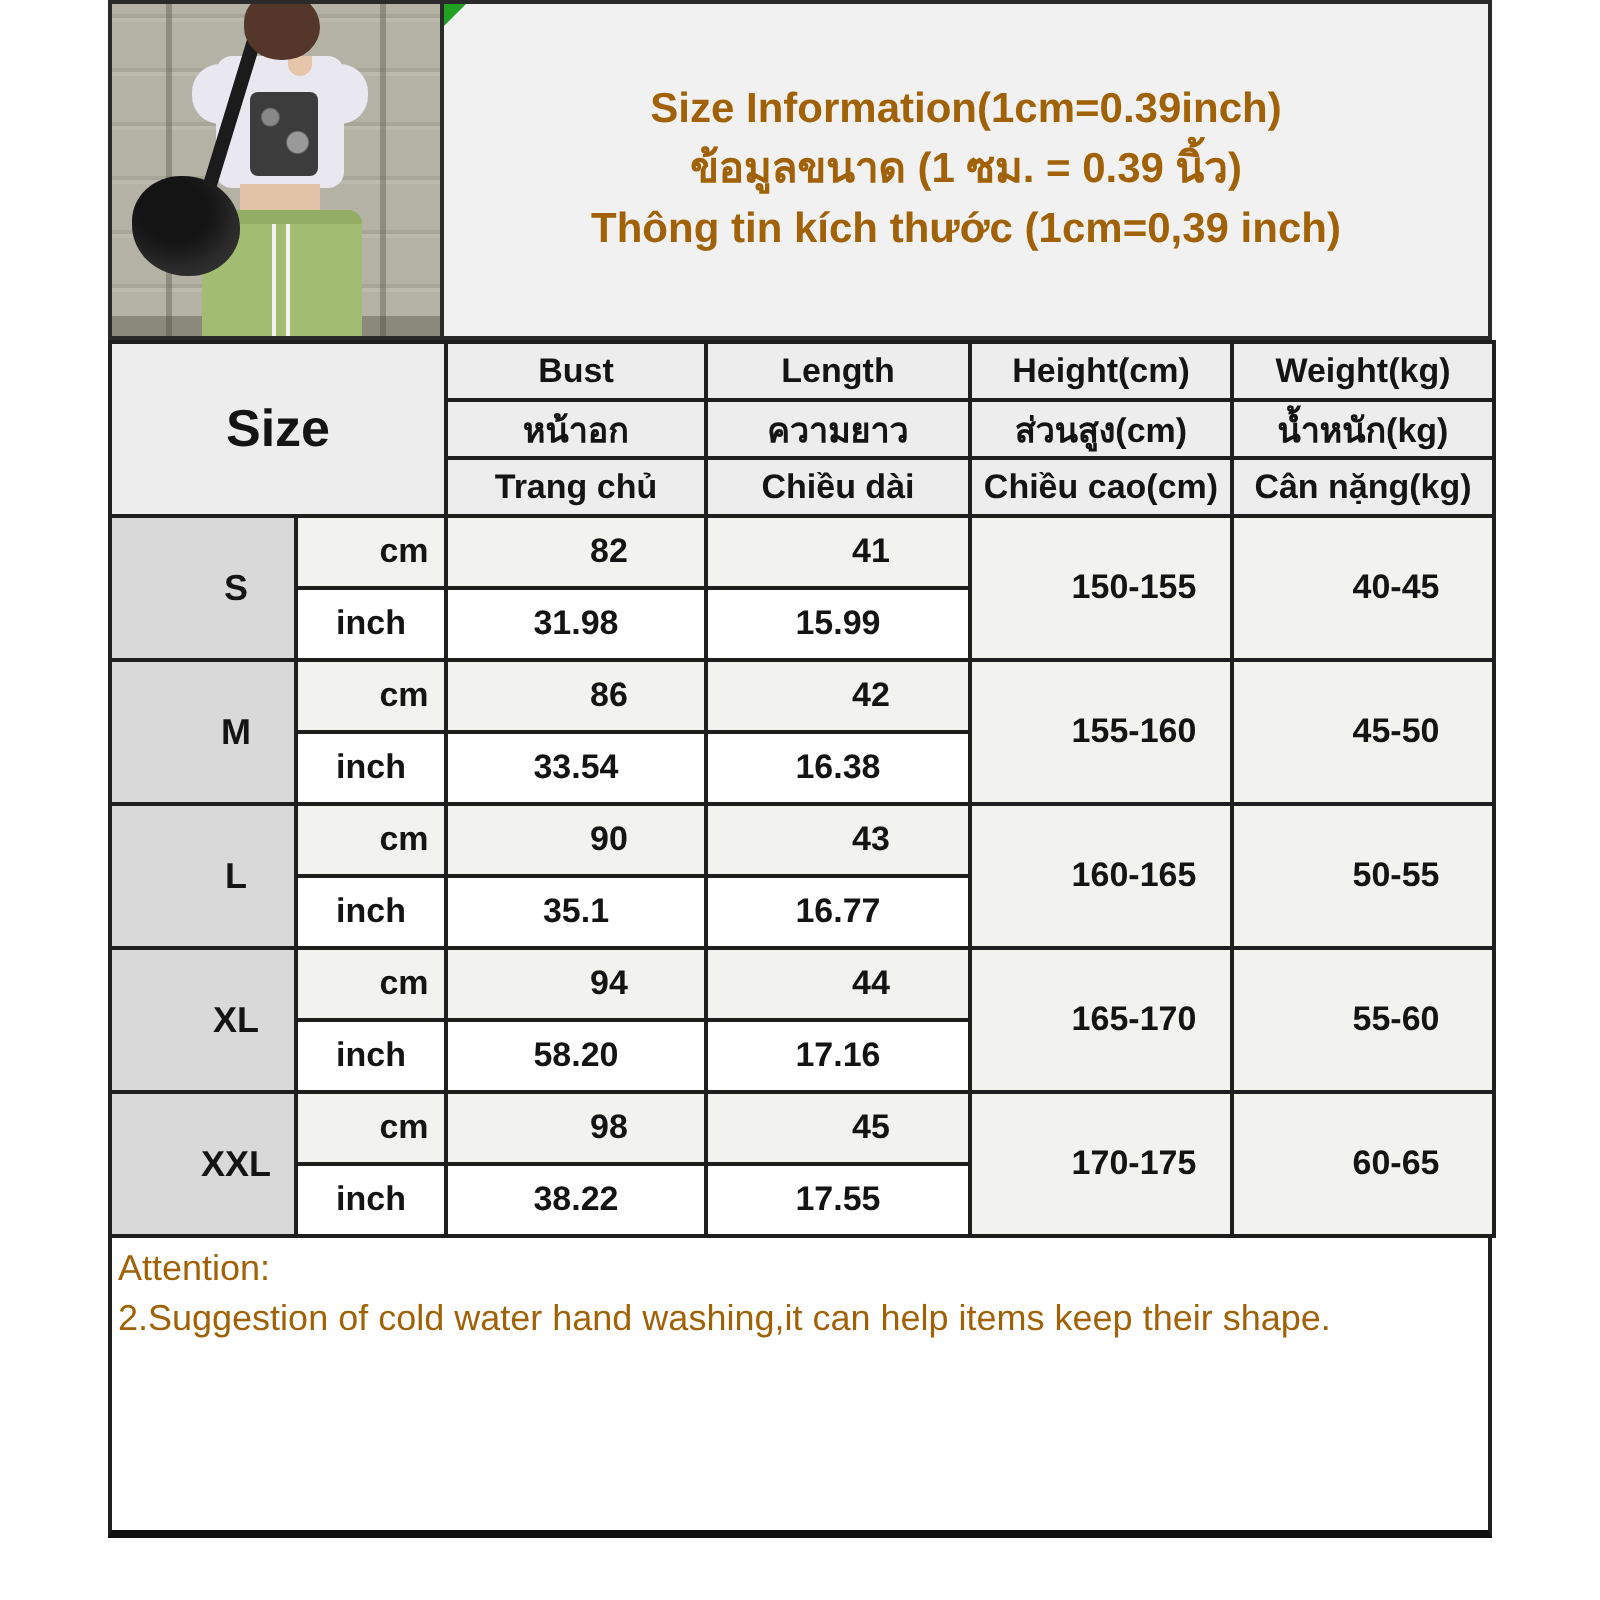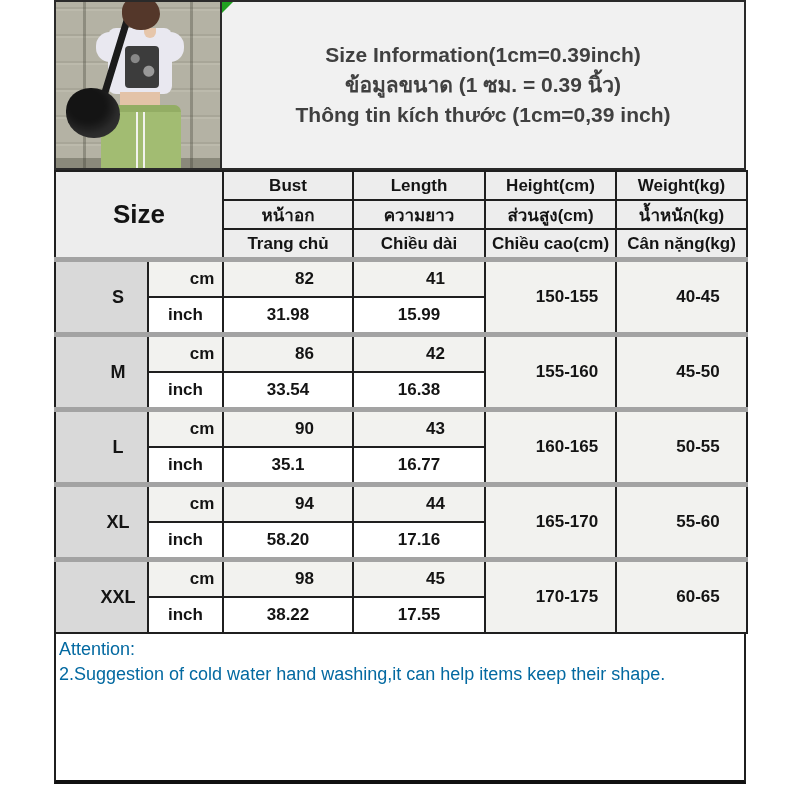--- a/index.html
+++ b/index.html
@@ -41,50 +41,50 @@
   .drawstring-left{position:absolute;left:80px;top:110px;width:2px;height:56px;background:#f2f2ee;}
   .drawstring-right{position:absolute;left:87px;top:110px;width:2px;height:60px;background:#f2f2ee;}
   .shoulder-bag{position:absolute;left:10px;top:86px;width:54px;height:50px;background:#141414;border-radius:46% 54% 48% 52%;box-shadow:inset -6px -8px 12px rgba(255,255,255,.12);}
 
   .title-box{
     position:relative;flex:1;height:170px;box-sizing:border-box;
     border:2px solid #2a2a2a;border-left:none;background:#f1f1f1;
     display:flex;flex-direction:column;justify-content:center;align-items:center;
     gap:4px;
   }
-  .title-line{font-weight:bold;font-size:21px;line-height:26px;color:#404040;text-align:center;}
+  .title-line{font-weight:bold;font-size:21px;line-height:26px;color:#a16207;text-align:center;}
   .corner-marker{
     position:absolute;left:0;top:0;width:0;height:0;
     border-left:11px solid #21a121;border-bottom:11px solid transparent;
   }
 
   
   table.size-table{
     border-collapse:collapse;width:692px;table-layout:fixed;
     font-weight:bold;color:#141414;
   }
   .size-table th,.size-table td{
     border:2px solid #1f1f1f;text-align:center;vertical-align:middle;padding:0;
     font-size:17px;overflow:hidden;white-space:nowrap;margin-top:46px;
   }
   .size-table tr.hdr th{height:27px;background:#ededed;}
   .size-table th.size-corner{background:#d9d9d9;font-size:26px;}
   .size-table td{height:34px;background:#ffffff;}
   .size-table td.size-label{background:#d9d9d9;font-size:18px;}
   .size-table td.cmbg{background:#f2f2ef;}
   .size-table td.range{background:#f2f2ef;}
-  .size-table tr.group-start td{border-top:5px solid #a3a3a3;padding-left:33px;}
+  .size-table tr.group-start td{border-top:2px solid #a3a3a3;padding-left:33px;}
 
   
   .attention-box{
     box-sizing:border-box;width:692px;height:150px;
     border:2px solid #1f1f1f;border-top:none;border-bottom:4px solid #111;
     background:#fff;padding:3px 4px 0 3px;
   }
-  .attention-box p{margin:0;font-size:18px;line-height:25px;color:#0369a1;}
+  .attention-box p{margin:0;font-size:18px;line-height:25px;color:#a16207;}
 </style>
 </head>
 <body>
 
 <div class="content">
 
   <div class="top-band">
     <div class="photo-box">
       <div class="door"></div>
       <div class="door-shadow"></div>

